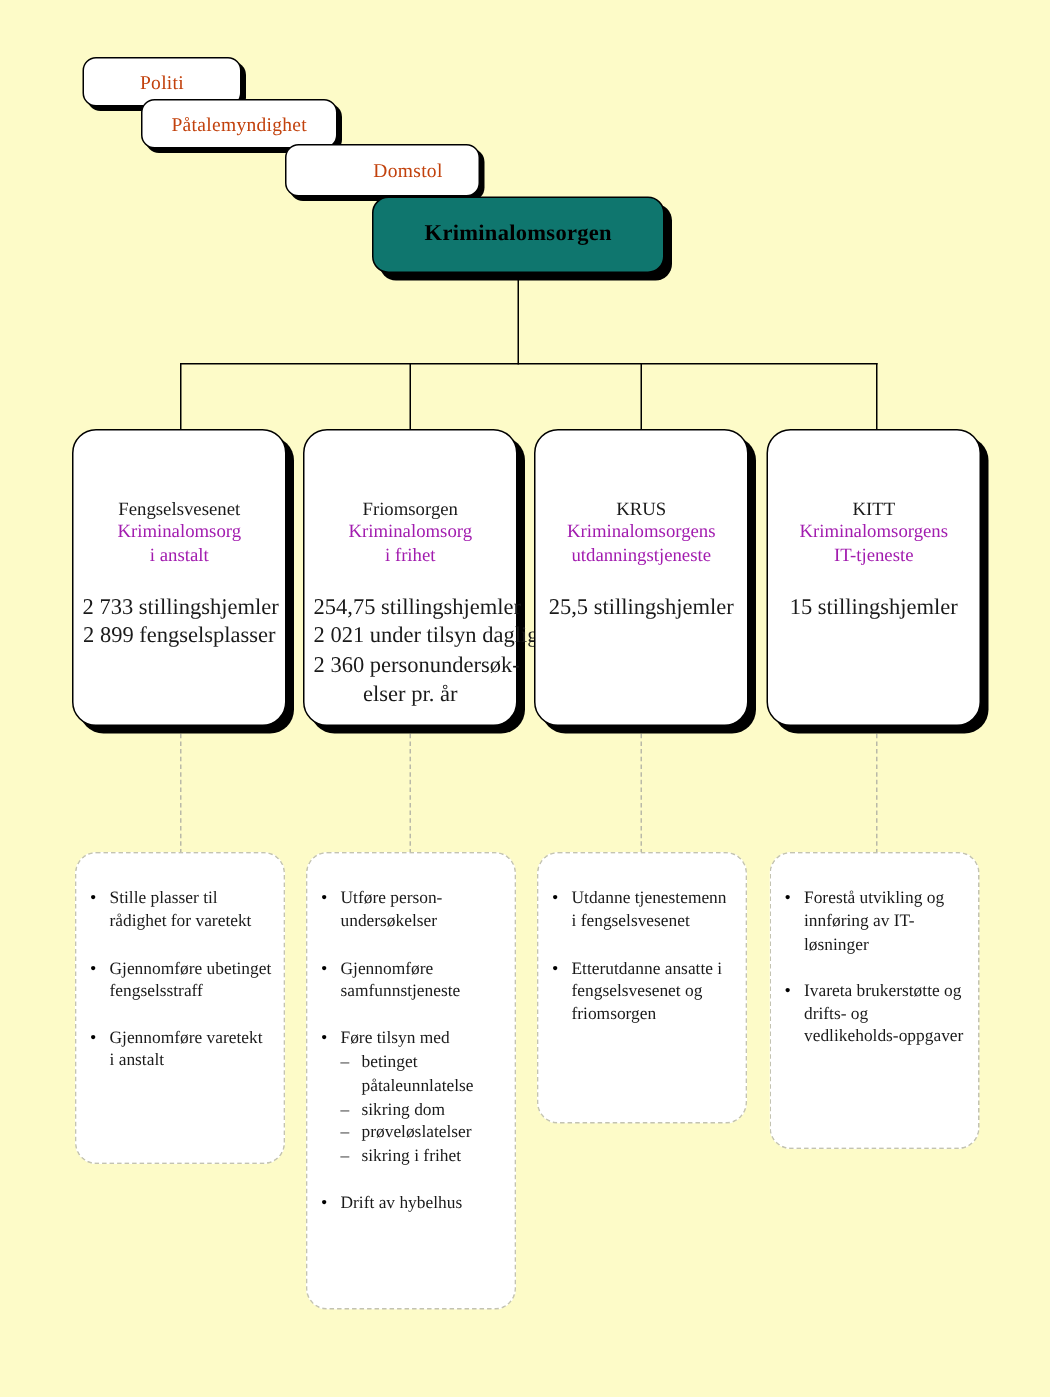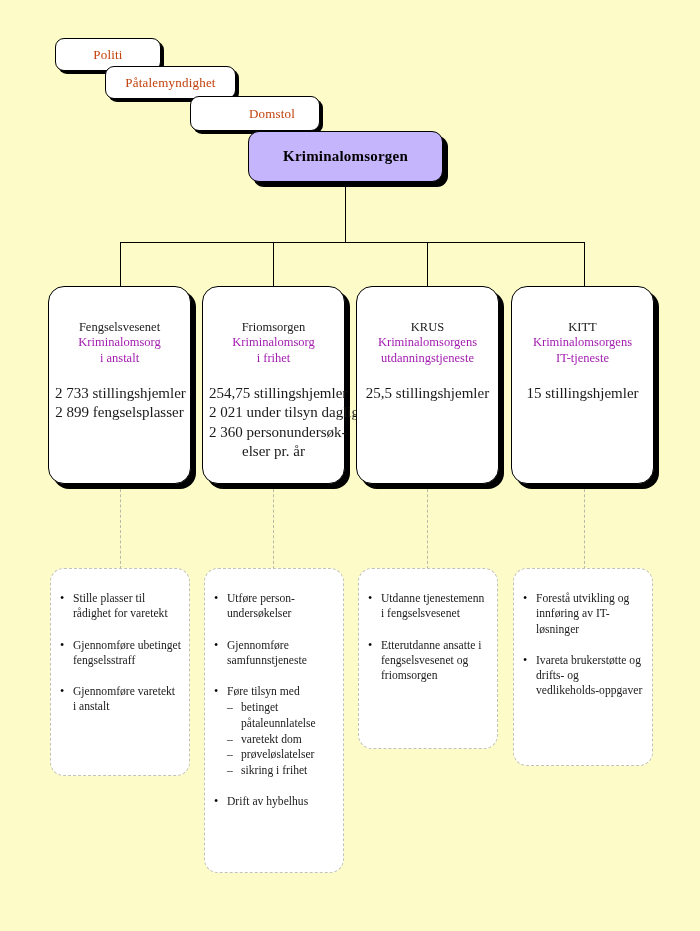--- a/index.html
+++ b/index.html
@@ -30,25 +30,25 @@
     display: flex;
     align-items: center;
     justify-content: center;
     font-size: 13px;
     color: #c2410c;
     letter-spacing: 0.2px;
     box-sizing: border-box;
     z-index: 5;
   }
   .top-box.politi       { left: 55px;  top: 38px;  width: 106px; height: 33px; }
-  .top-box.patale       { left: 105px; top: 66px;  width: 131px; height: 33px; }
+  .top-box.patale       { left: 94px; top: 66px;  width: 131px; height: 33px; }
   .top-box.domstol      { left: 190px; top: 96px;  width: 130px; height: 35px; padding-left: 34px; }
   .top-box.kriminal {
     left: 248px; top: 131px; width: 195px; height: 51px;
-    background: #c4b5fd;
+    background: #0f766e;
     border: 1.8px solid #000000;
     border-radius: 11px;
     box-shadow: 5px 5px 0 #000000;
     font-weight: bold;
     font-size: 15px;
     color: #000000;
     z-index: 9;
   }
 
   
@@ -70,21 +70,21 @@
     position: absolute;
     top: 286px;
     width: 143px;
     height: 198px;
     background: #ffffff;
     border: 1.6px solid #000000;
     border-radius: 16px;
     box-shadow: 5px 5px 0 #000000;
     box-sizing: border-box;
     text-align: center;
-    padding: 0 6px;
+    padding: 12px 6px;
     z-index: 6;
   }
   .unit-box.u1 { left: 48px; }
   .unit-box.u2 { left: 202px; }
   .unit-box.u3 { left: 356px; }
   .unit-box.u4 { left: 511px; }
 
   .unit-name {
     margin-top: 33px;
     font-size: 12.5px;
@@ -286,21 +286,21 @@
       <li>
         <span class="blt">•</span>
         <span>Føre tilsyn med</span>
         <ul class="sub-list">
           <li>
             <span class="dsh">–</span>
             <span>betinget påtaleunnlatelse</span>
           </li>
           <li>
             <span class="dsh">–</span>
-            <span>varetekt dom</span>
+            <span>sikring dom</span>
           </li>
           <li>
             <span class="dsh">–</span>
             <span>prøveløslatelser</span>
           </li>
           <li>
             <span class="dsh">–</span>
             <span>sikring i frihet</span>
           </li>
         </ul>

